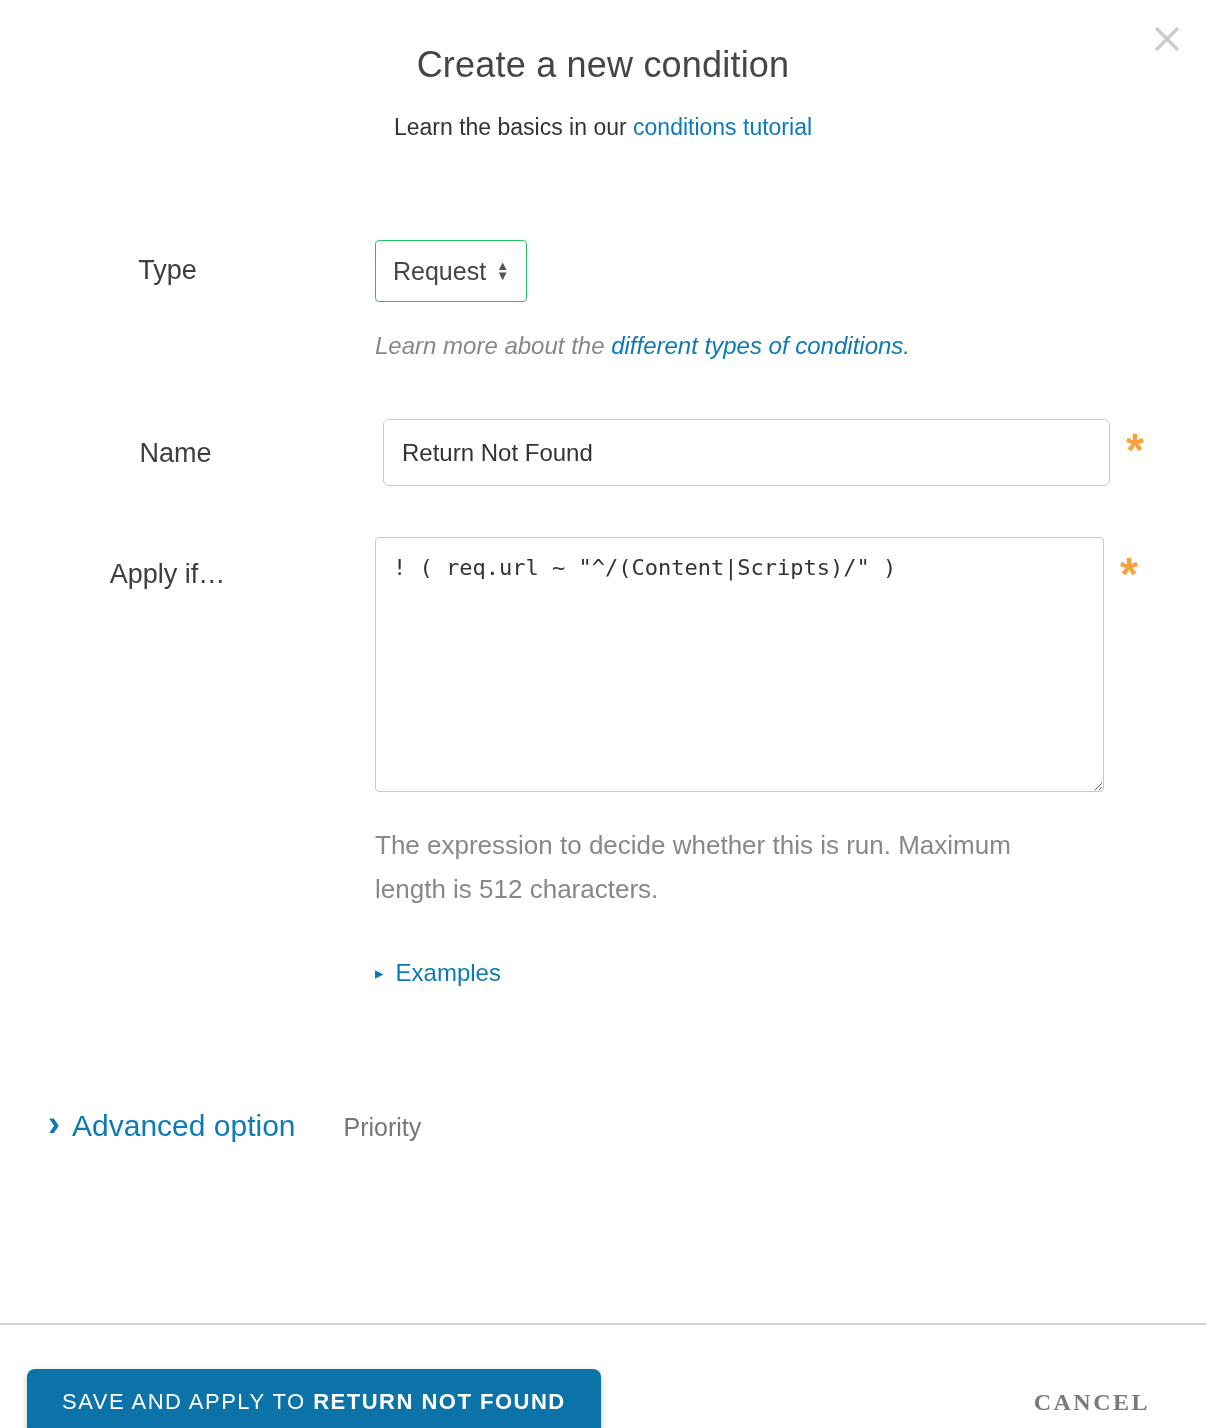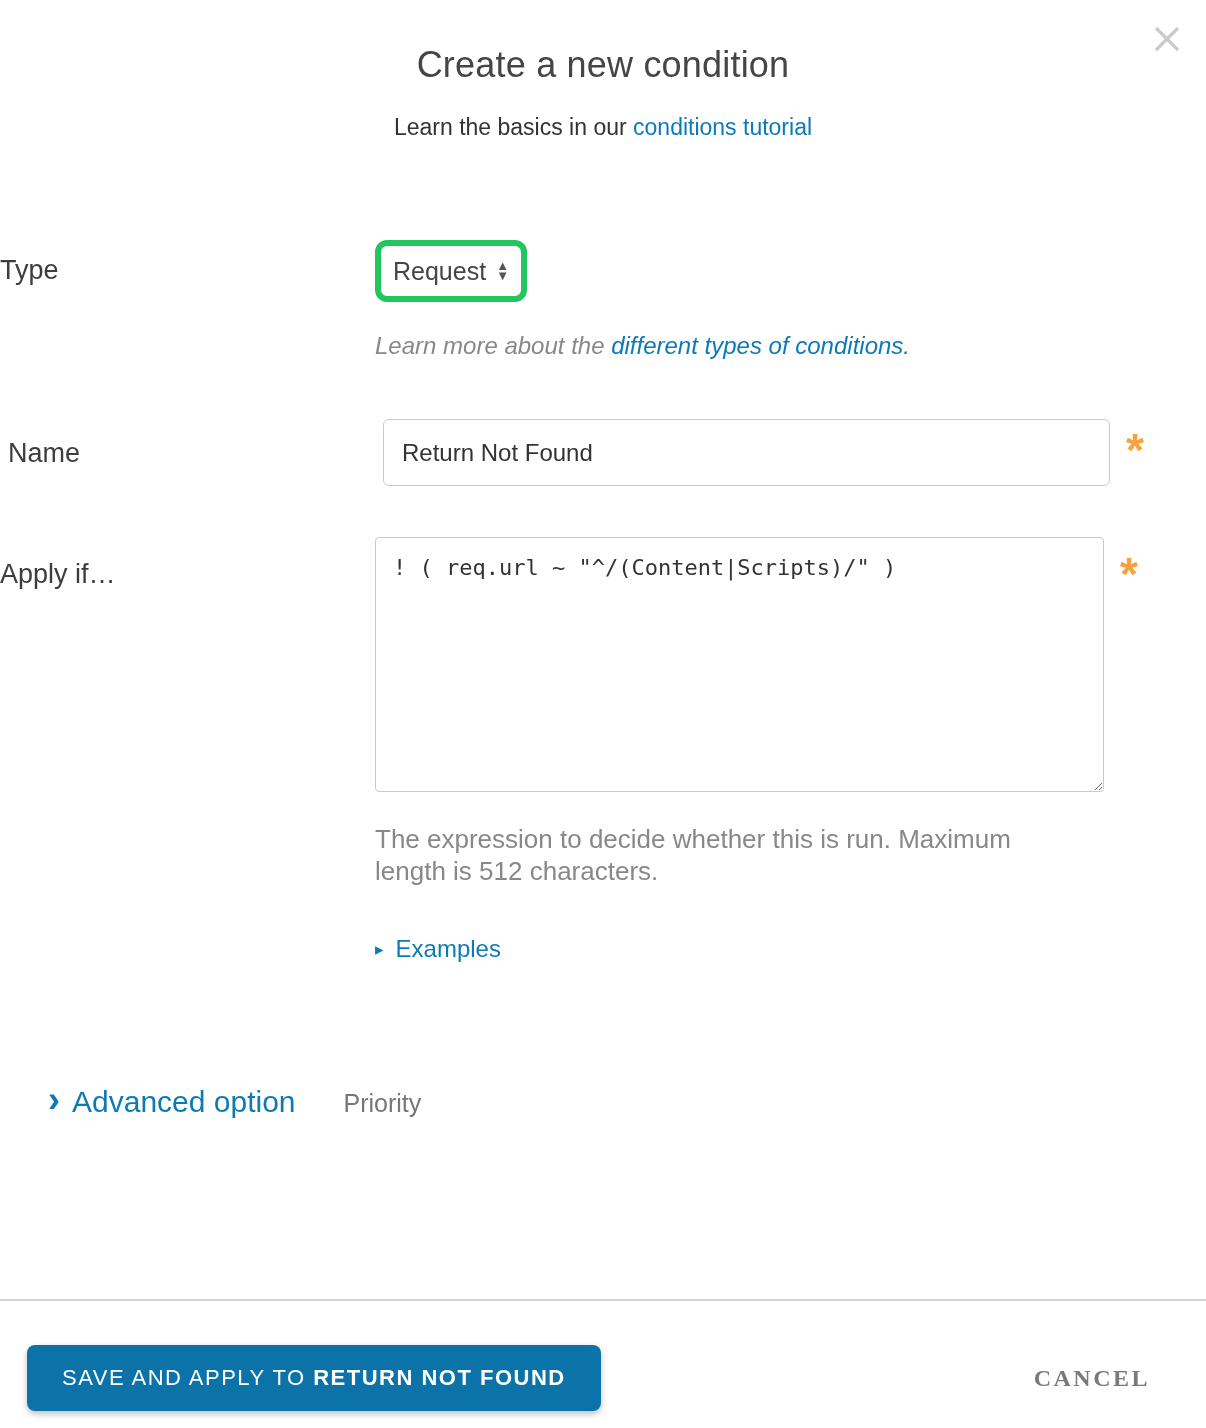--- a/index.html
+++ b/index.html
@@ -15,28 +15,28 @@
 
   
   .modal-header { padding-top:44px; text-align:center; }
   .modal-title { font-size:36px; font-weight:400; color:#454545; letter-spacing:0.2px; }
   .modal-subtitle { margin-top:28px; font-size:23px; color:#333; }
   a.link, .link { color:#0d7ab8; text-decoration:none; cursor:pointer; }
 
   
   .form { margin-top:99px; }
   .form-row { display:flex; align-items:flex-start; }
-  .label-col { flex:0 0 335px; text-align:left; font-size:27px; color:#3d3d3d; }
+  .label-col { flex:0 0 335px; text-align:center; font-size:27px; color:#3d3d3d; }
   .field-col { margin-left:40px; }
 
   
   .row-type .label-col { padding-top:15px; }
   .select-box {
-    width:152px; height:62px; background:#fff; border:6px solid #22c55e;
-    border-radius:12px; display:flex; align-items:center; justify-content:center;
+    width:152px; height:62px; background:#fff; border:1px solid #22c55e;
+    border-radius:4px; display:flex; align-items:center; justify-content:center;
     gap:10px; cursor:pointer; font-size:25px; color:#454545;
   }
   .select-arrows { display:flex; flex-direction:column; line-height:10px; font-size:13px; color:#555; }
   .helper-line { margin-left:375px; margin-top:30px; font-size:24px; color:#888;font-style:italic; }
 
   
   .row-name { margin-top:59px;padding-left:8px; }
   .row-name .label-col { padding-top:19px; }
   .text-input {
     width:727px; height:67px; border:1px solid #c9c9c9; border-radius:6px;
@@ -50,21 +50,21 @@
   
   .row-apply { margin-top:51px; }
   .row-apply .label-col { padding-top:22px; }
   .code-area {
     width:729px; height:255px; border:1px solid #c9c9c9; border-radius:4px;
     font-family:"DejaVu Sans Mono", monospace; font-size:22px; color:#333;
     padding:15px 17px; resize:both; outline:none; line-height:30px;
   }
   .row-apply .required-star { padding-top:14px; }
   .field-help { margin-left:375px; margin-top:27px; width:705px;
-    font-size:26px; line-height:32px; color:#888; }
+    font-size:26px; line-height:44px; color:#888; }
   .examples-row { margin-left:375px; margin-top:48px; display:flex;
     align-items:center; gap:12px; cursor:pointer; }
   .examples-tri { font-size:17px; color:#0d7ab8; }
   .examples-label { font-size:24px; color:#0d7ab8; }
 
   
   .advanced-row { margin-top:122px; padding-left:48px; display:flex; align-items:baseline; }
   .advanced-chevron { font-size:36px; line-height:30px; font-weight:bold; color:#0d7ab8;
     margin-right:12px; align-self:center; padding-bottom:8px; }
   .advanced-label { font-size:30px; color:#0d7ab8; cursor:pointer; }

